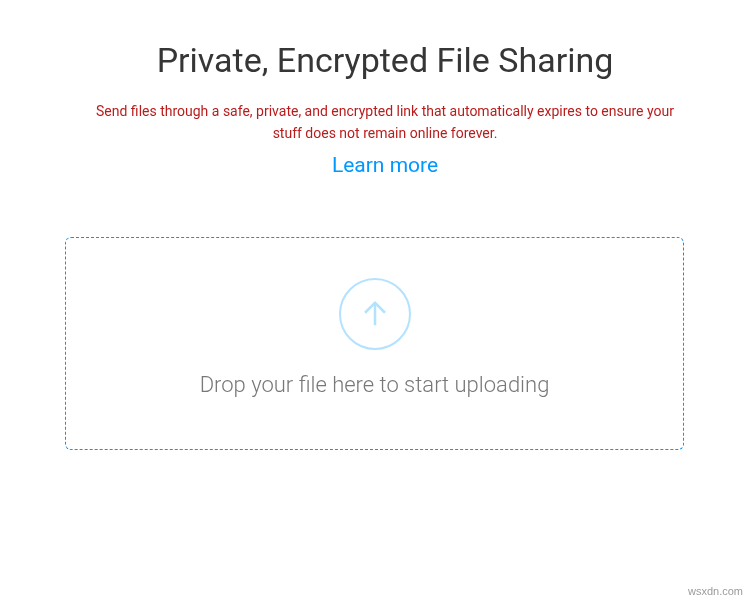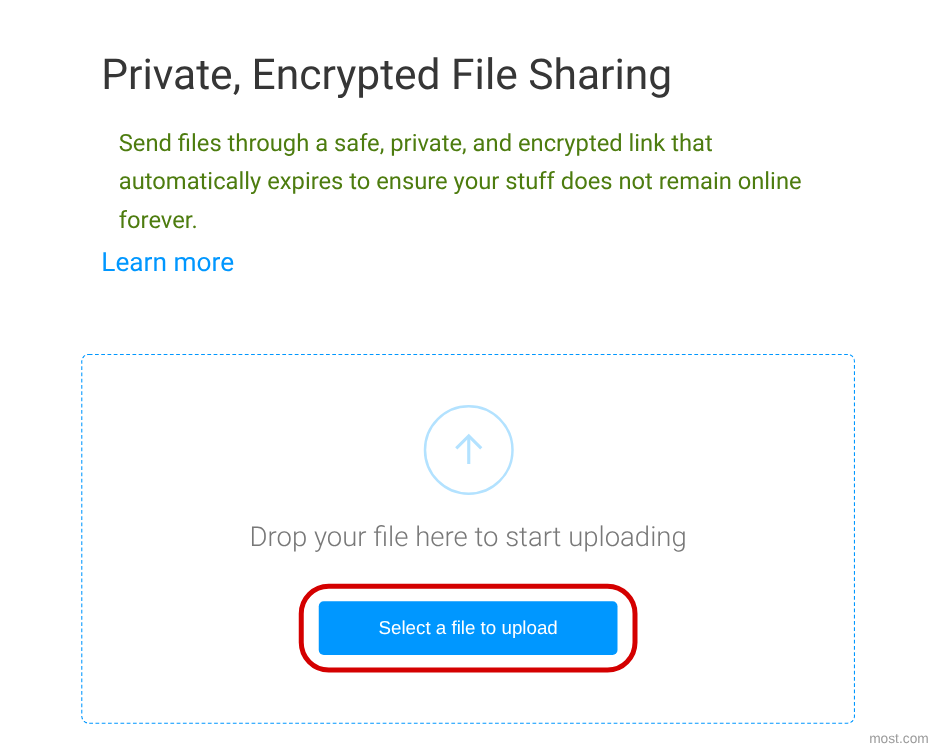--- a/index.html
+++ b/index.html
@@ -8,31 +8,32 @@
       box-sizing: border-box;
     }
     body {
       font-family: -apple-system, BlinkMacSystemFont, "Segoe UI", Roboto, Helvetica, Arial, sans-serif;
       background: #ffffff;
       width: 749px;
       height: 601px;
       position: relative;
     }
     .header {
+      text-align: center;
       padding: 40px 60px 20px 81px;
     }
     .title {
       font-size: 34px;
       font-weight: 400;
       color: #363636;
       margin-bottom: 20px;
     }
     .subtitle {
-      font-size: 19px;
-      color: #4d7c0f;
+      font-size: 14px;
+      color: #b91c1c;
       line-height: 1.6;
       max-width: 580px;
       margin: 0 auto 8px auto;
     }
     .learn-more {
       font-size: 21px;
       color: #0097ff;
       text-decoration: none;
       cursor: pointer;
     }
@@ -58,21 +59,21 @@
       width: 30px;
       height: 30px;
       stroke: #b3e2ff;
       fill: none;
       stroke-width: 2;
     }
     .drop-title {
       font-size: 22px;
       font-weight: 300;
       color: #787878;
-      margin-bottom: 24px;
+      margin-bottom: 12px;
     }
     .drop-hint {
       font-size: 12px;
       font-style: italic;
       color: #9b9b9b;
       margin-bottom: 22px;
     }
     .button-annotation {
       display: inline-block;
       border: 4px solid #d40000;
@@ -107,18 +108,15 @@
 </div>
 
 <div class="dropzone">
   <div class="upload-icon-wrap">
     <svg viewBox="0 0 24 24">
       <line x1="12" y1="21" x2="12" y2="3"></line>
       <polyline points="4,11 12,3 20,11"></polyline>
     </svg>
   </div>
   <div class="drop-title">Drop your file here to start uploading</div>
-  <div class="button-annotation">
-    <button class="upload-button">Select a file to upload</button>
-  </div>
 </div>
 
-<div class="watermark">most.com</div>
+<div class="watermark">wsxdn.com</div>
 
 </body></html>

